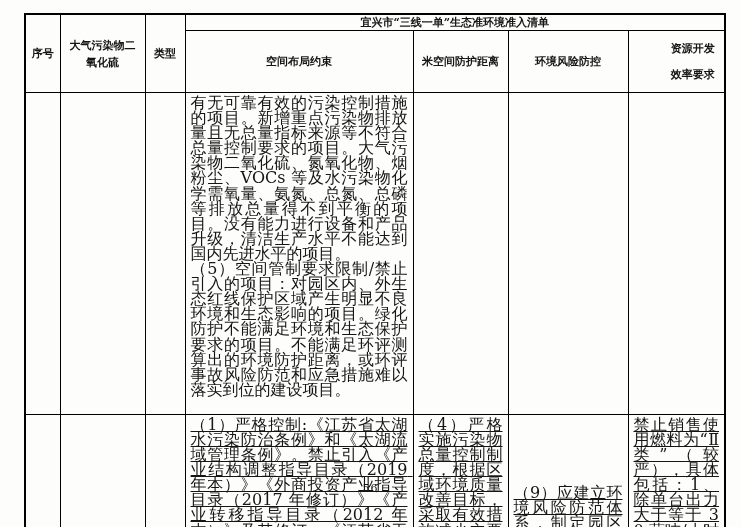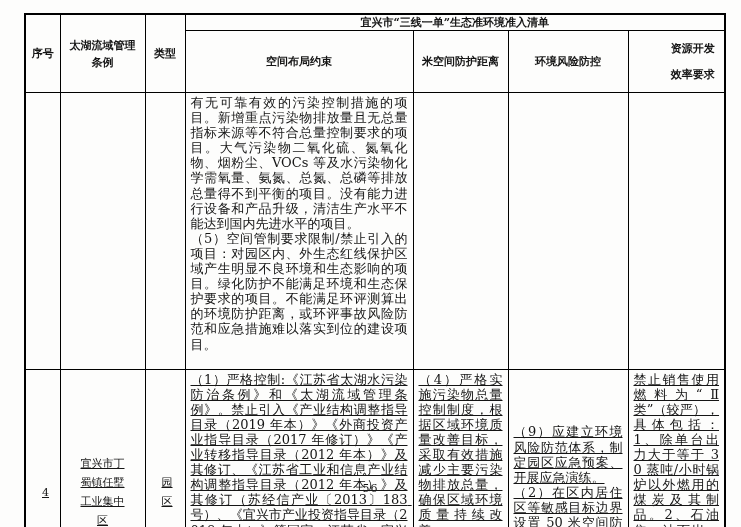--- a/index.html
+++ b/index.html
@@ -44,21 +44,21 @@
   .title-cell {
     height: 14px;
     line-height: 13px;
     padding: 1px 20px;
   }
   .r-headers td { height: 62px; }
   .resource-hdr { line-height: 26px; padding-left: 37px; }
   .r-cont .body-text { height: 200px; }
   .r-row10 td { height: 171px; text-decoration: underline; }
   .body-text {
-    font-size: 13px;
+    font-size: 16px;
     line-height: 15.1px;
     text-align: justify;
     vertical-align: top;
     padding: 2px 5px 17px 5px;
     white-space: pre-wrap;
     word-break: break-all;
   }
   .center-cell {
     font-size: 11px;
     text-align: center;
@@ -88,21 +88,21 @@
       <col style="width:85px">
       <col style="width:40px">
       <col style="width:228px">
       <col style="width:95px">
       <col style="width:120px">
       <col style="width:97px">
     </colgroup>
     <tbody>
       <tr class="r-title">
         <td rowspan="2" class="hdr">序号</td>
-        <td rowspan="2" class="hdr">太湖流域管理条例</td>
+        <td rowspan="2" class="hdr">大气污染物二氧化硫</td>
         <td rowspan="2" class="hdr">类型</td>
         <td colspan="4" class="hdr title-cell">宜兴市“三线一单”生态准环境准入清单</td>
       </tr>
       <tr class="r-headers">
         <td class="hdr">空间布局约束</td>
         <td class="hdr">米空间防护距离</td>
         <td class="hdr">环境风险防控</td>
         <td class="hdr resource-hdr">资源开发效率要求</td>
       </tr>
       <tr class="r-cont">

